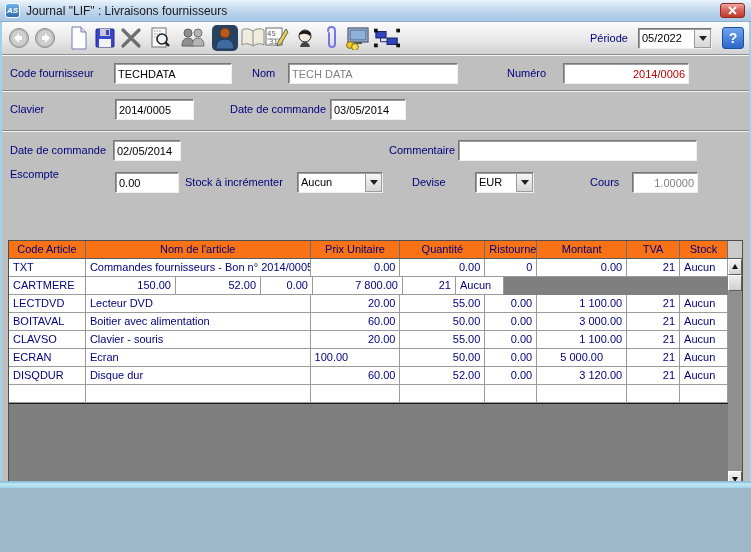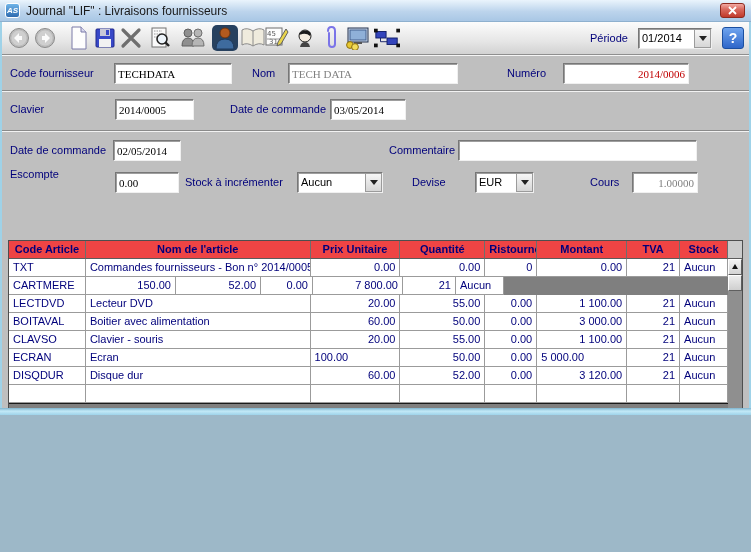--- a/index.html
+++ b/index.html
@@ -1,18 +1,18 @@
 <!DOCTYPE html>
 <html><head>
 <meta charset="utf-8">
 <style>
   html,body{margin:0;padding:0;background:#9DB8C8;}
   *{box-sizing:border-box;}
   .window{
-    position:relative;width:751px;height:415px;overflow:hidden;
+    position:relative;width:751px;height:488px;overflow:hidden;
     font-family:"Liberation Sans",sans-serif;font-size:11px;
     background:#BFBFBF;outline:1px solid #41708F;
   }
   
   .frame-left,.frame-right{position:absolute;top:22px;bottom:0;width:2px;background:#9FD2E8;z-index:50;}
   .frame-left{left:0;} .frame-right{right:0;}
   .frame-bottom{position:absolute;left:0;right:0;bottom:0;height:7px;z-index:50;
     background:linear-gradient(#7FB4CE,#C2E9F7 45%,#9ED3EA);}
   
   .titlebar{position:absolute;left:0;top:0;width:751px;height:22px;
@@ -29,21 +29,21 @@
   .toolbar{position:absolute;left:0;top:22px;width:751px;height:33px;
     background:linear-gradient(#FCFCFC,#E6E6E6 60%,#D2D2D2);
     border-bottom:1px solid #8F8F8F;}
   .toolbar:after{content:"";position:absolute;left:0;right:0;bottom:-2px;height:1px;background:#F5F5F5;}
   .ticon{position:absolute;top:2px;width:26px;height:28px;display:flex;align-items:center;justify-content:center;}
   .lbl{position:absolute;color:#00007B;white-space:nowrap;text-align:right;}
   
   .field{position:absolute;background:#FFF;color:#000;
     border:1px solid;border-color:#777 #F0F0F0 #F0F0F0 #777;
     box-shadow:inset 1px 1px 0 #9E9E9E;
-    font-family:Liberation Serif, serif;font-size:11px;padding:0 3px;height:21px;line-height:19px;}
+    font-family:Liberation Sans, sans-serif;font-size:11px;padding:0 3px;height:21px;line-height:19px;}
   input.field{outline:none;}
   .dim{color:#808080;}
   .red{color:#C00000;text-align:right;}
   .tr{text-align:right;}
   
   .combo{position:absolute;background:#FFF;border:1px solid;border-color:#777 #F0F0F0 #F0F0F0 #777;
     box-shadow:inset 1px 1px 0 #9E9E9E;height:21px;display:flex;align-items:stretch;}
   .combo .cval{flex:1;padding:3px 0 0 3px;color:#000;overflow:hidden;white-space:nowrap;}
   .combo .cbtn{width:17px;background:linear-gradient(#F6F6F6,#D6D6D6);
     border:1px solid;border-color:#FFF #6F6F6F #6F6F6F #FFF;outline:1px solid #9B9B9B;outline-offset:-1px;
@@ -55,22 +55,22 @@
   .helpbtn{position:absolute;width:22px;height:22px;border-radius:3px;border:1px solid #1B4FA0;
     background:linear-gradient(#6FA4EE,#2E66C9);color:#FFF;font-weight:bold;font-size:14px;
     display:flex;align-items:center;justify-content:center;}
   
   .tablebox{position:absolute;left:8px;top:240px;width:735px;height:250px;background:#7F7F7F;
     border:1px solid #4E4E4E;}
   .grid{position:absolute;left:0;top:0;width:719px;}
   .trow{display:flex;height:18px;}
   .cell{border-right:1px solid #9B9B9B;border-bottom:1px solid #9B9B9B;
     color:#00007B;padding:0 4px;line-height:17px;overflow:hidden;white-space:nowrap;background:#FFF;}
-  .trow.head .cell{background:#ef4444;border-right:1px solid #6E6E6E;border-bottom:1px solid #5C5C5C;
-    text-align:center;font-weight:bold;}
+  .trow.head .cell{background:#f97316;border-right:1px solid #6E6E6E;border-bottom:1px solid #5C5C5C;
+    text-align:center;}
   .darkfill{position:absolute;left:0;top:162px;right:14px;bottom:0;background:#7F7F7F;border-top:1px solid #1A1A1A;}
   
   .vscroll{position:absolute;right:0;top:0;bottom:0;width:14px;background:#8F8F8F;}
   .sb-stub{position:absolute;left:0;top:0;width:14px;height:18px;background:#CBCBCB;border-bottom:1px solid #5C5C5C;}
   .sb-btn{position:absolute;left:0;width:14px;height:16px;background:linear-gradient(#F2F2F2,#D4D4D4);
     border:1px solid;border-color:#FFF #5F5F5F #5F5F5F #FFF;display:flex;align-items:center;justify-content:center;}
   .sb-btn .t-up{width:0;height:0;border:3px solid transparent;border-bottom:5px solid #111;margin-bottom:4px;}
   .sb-btn .t-dn{width:0;height:0;border:3px solid transparent;border-top:5px solid #111;margin-top:4px;}
   .sb-thumb{position:absolute;left:0;top:34px;width:14px;height:16px;background:linear-gradient(#EDEDED,#CFCFCF);
     border:1px solid;border-color:#FFF #5F5F5F #5F5F5F #FFF;}
@@ -202,21 +202,21 @@
           <rect x="14" y="11" width="11" height="7" fill="#3344BB" stroke="#101C66"></rect>
           <path d="M7 11 V15 H14" fill="none" stroke="#101C66"></path>
           <rect x="0" y="1" width="4" height="4" fill="#111"></rect>
           <rect x="24" y="1" width="4" height="4" fill="#111"></rect>
           <rect x="0" y="17" width="4" height="4" fill="#111"></rect>
           <rect x="24" y="17" width="4" height="4" fill="#111"></rect>
         </svg>
     </span>
     <span class="lbl" style="left:590px;top:10px">Période</span>
     <div class="combo" style="left:638px;top:6px;width:74px">
-      <span class="cval">01/2014</span>
+      <span class="cval">05/2022</span>
       <span class="cbtn">
           <i class="tri-down"></i>
         </span>
     </div>
     <div class="helpbtn" style="left:722px;top:5px">?</div>
   </div>
 
   <span class="lbl" style="left:10px;top:67px">Code fournisseur</span>
   <input class="field" style="left: 114px; top: 63px; width: 118px;" value="TECHDATA">
   <span class="lbl" style="left:252px;top:67px">Nom</span>
@@ -317,21 +317,21 @@
           <div class="cell" style="width: 90px; text-align: right;">1 100.00</div>
           <div class="cell" style="width: 53px; text-align: right;">21</div>
           <div class="cell" style="width: 48px;">Aucun</div>
         </div>
         <div class="trow">
           <div class="cell" style="width: 77px;">ECRAN</div>
           <div class="cell" style="width: 225px;">Ecran</div>
           <div class="cell" style="width: 90px; ">100.00</div>
           <div class="cell" style="width: 85px; text-align: right;">50.00</div>
           <div class="cell" style="width: 52px; text-align: right;">0.00</div>
-          <div class="cell" style="width: 90px; text-align: left;">5 000.00</div>
+          <div class="cell" style="width: 90px; text-align: center;">5 000.00</div>
           <div class="cell" style="width: 53px; text-align: right;">21</div>
           <div class="cell" style="width: 48px;">Aucun</div>
         </div>
         <div class="trow">
           <div class="cell" style="width: 77px;">DISQDUR</div>
           <div class="cell" style="width: 225px;">Disque dur</div>
           <div class="cell" style="width: 90px; text-align: right;">60.00</div>
           <div class="cell" style="width: 85px; text-align: right;">52.00</div>
           <div class="cell" style="width: 52px; text-align: right;">0.00</div>
           <div class="cell" style="width: 90px; text-align: right;">3 120.00</div>

